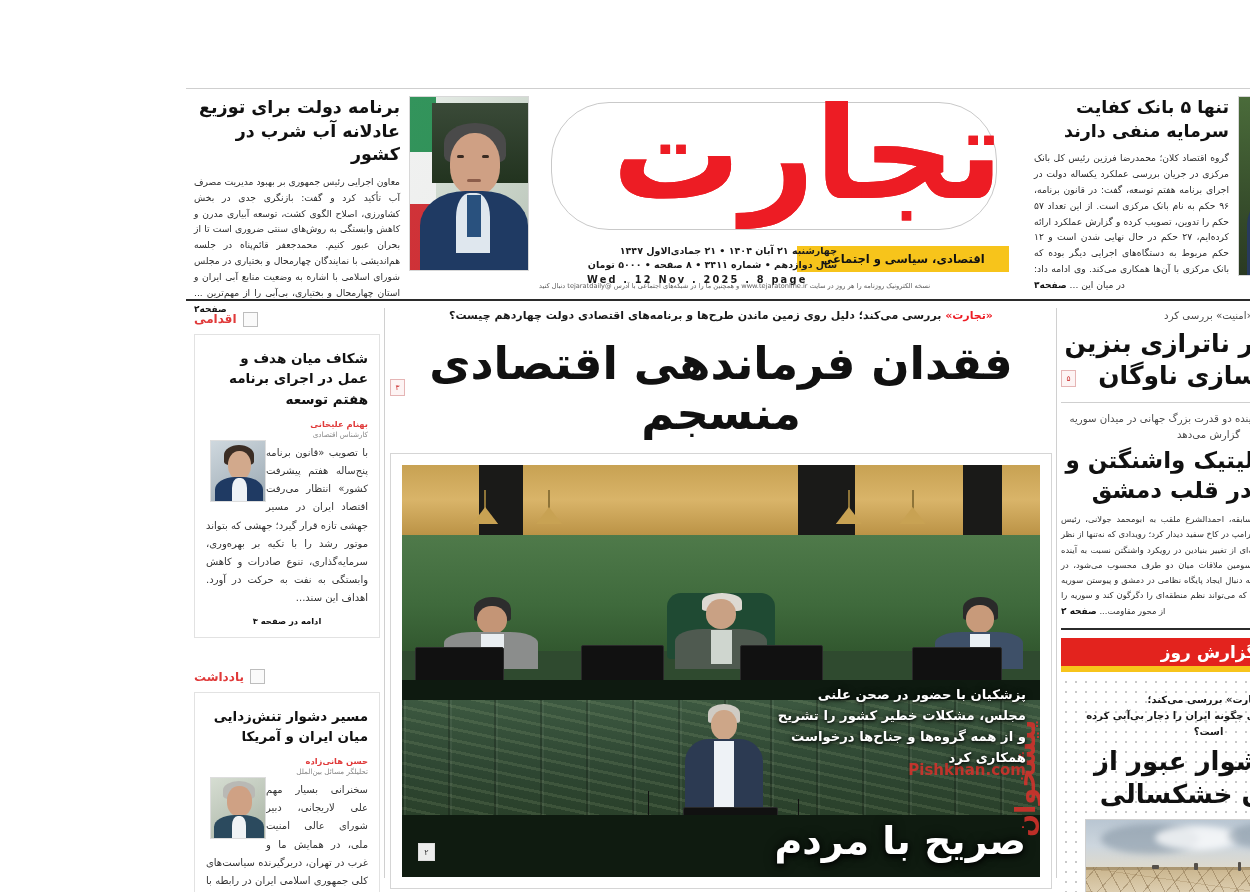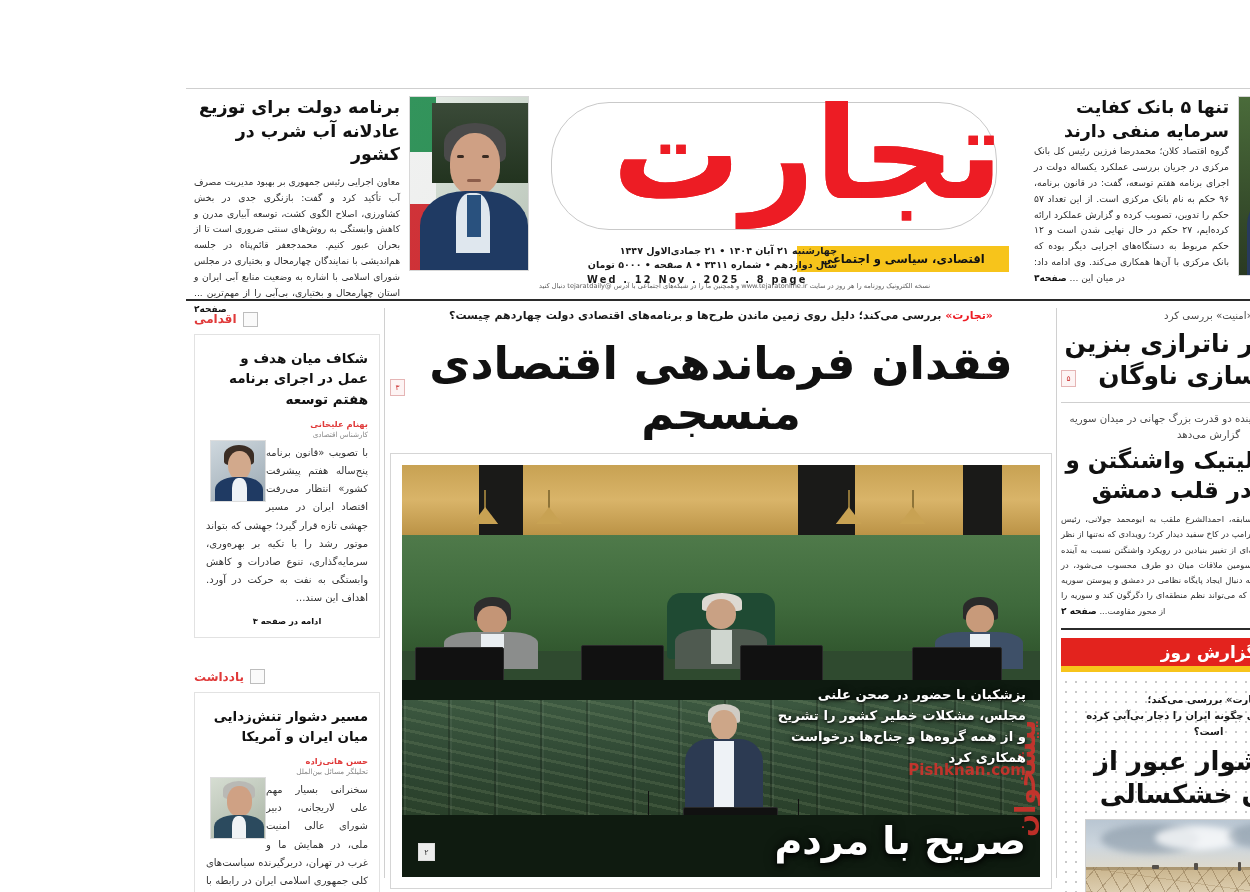--- a/index.html
+++ b/index.html
@@ -74,21 +74,21 @@
     position:absolute; left:0; top:186px; width:470px; text-align:left; direction:rtl;
     font-size:6.6px; color:#5a5a5a; line-height:1.5;
   }
 
   
   .tr { position:absolute; left:888px; top:96px; width:322px; height:195px; display:flex; flex-direction:row-reverse; gap:9px; }
   .tr-text { flex:1; }
   .tr-head {
     font-weight:bold; font-size:17.5px; line-height:1.35; color:#111; text-align:right; letter-spacing:-0.3px;
   }
-  .tr-body { font-size:9.2px; line-height:1.72; color:#2a2a2a; text-align:justify; text-align-last:left; }
+  .tr-body { margin-top:7px; font-size:9.2px; line-height:1.72; color:#2a2a2a; text-align:justify; text-align-last:left; }
   .tr-photo { width:118px; height:180px; border:1px solid #d8d8d8; overflow:hidden; position:relative; flex:0 0 118px; background:#1d2a1d; }
 
   
   .col-left { position:absolute; left:48px; top:308px; width:186px; }
   .col-center { position:absolute; left:244px; top:308px; width:662px; }
   .col-right { position:absolute; left:915px; top:308px; width:295px; }
 
   .vdiv1 { position:absolute; left:238px; top:308px; width:1px; height:570px; background:#d0d0d0; }
   .vdiv2 { position:absolute; left:910px; top:308px; width:1px; height:570px; background:#d0d0d0; }
 

